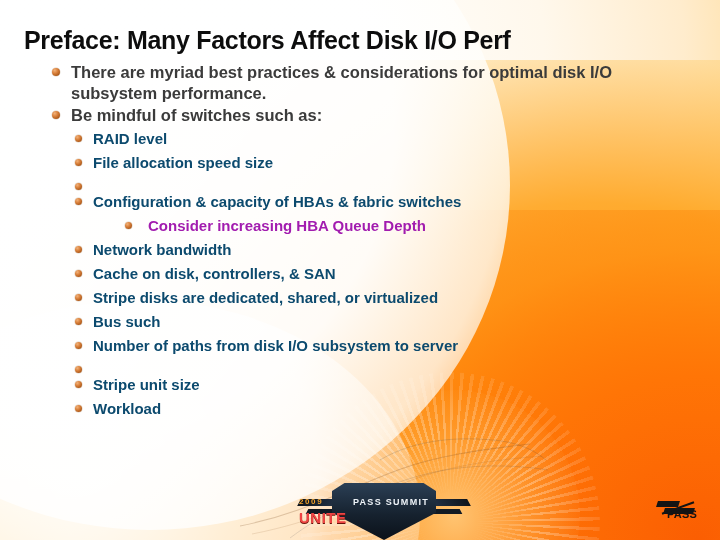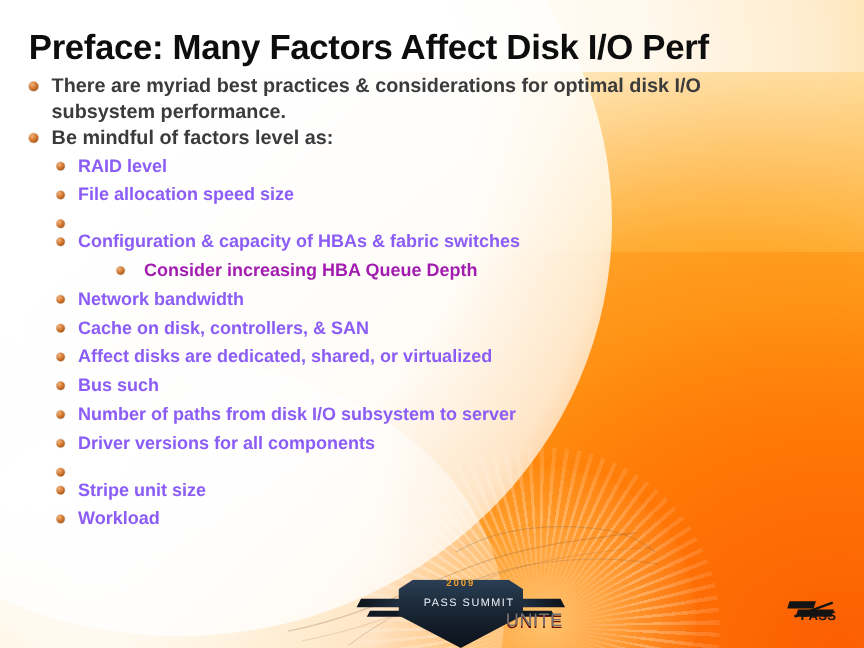--- a/index.html
+++ b/index.html
@@ -122,40 +122,41 @@
     pointer-events: none;
     opacity: 0.55;
   }
 
   
   .title {
     position: absolute;
     left: 24px;
     top: 26px;
     width: 672px;
-    font-size: 29px;
+    font-size: 25px;
     font-weight: bold;
     color: #0d0d0d;
     letter-spacing: -0.3px;
     line-height: 28px;
     white-space: nowrap;
   }
 
   
   .body {
     position: absolute;
     left: 0;
     top: 62px;
     width: 720px;
   }
   .row {
     position: relative;
     display: flex;
     align-items: flex-start;
     color: #3a3a3a;
+    padding-left: 28px;
   }
   .row .bullet {
     flex: 0 0 auto;
     border-radius: 50%;
     background:
       radial-gradient(circle at 34% 30%,
         #f2b27a 0%,
         #d9813c 38%,
         #b05c1c 72%,
         #8a4612 100%);
@@ -178,21 +179,21 @@
     height: 8px;
     margin: 6px 11px 0 24px;
   }
   .lvl1 .txt { white-space: normal; width: 600px; }
 
   
   .lvl2 {
     font-size: 15px;
     line-height: 24px;
     font-weight: bold;
-    color: #8b5cf6;
+    color: #0c4a6e;
   }
   .lvl2 .bullet {
     width: 7px;
     height: 7px;
     margin: 8px 11px 0 47px;
   }
 
   
   .lvl3 {
     font-size: 15px;
@@ -240,48 +241,47 @@
     top: 30px;
     width: 30px;
     height: 5px;
     background: #111a24;
   }
   .summit-logo .wing-l2 { left: 8px;  transform: skewX(-28deg); }
   .summit-logo .wing-r2 { right: 8px; transform: skewX(28deg); }
   .summit-logo .yr {
     position: absolute;
     left: 0; right: 0;
-    top: 2px;
-    text-align: center;
+    top: 18px;
     font-size: 8px;
     font-weight: bold;
     letter-spacing: 1.6px;
     color: #f0a02a;
     font-family: "Liberation Sans", sans-serif;
   }
   .summit-logo .ps {
     position: absolute;
     left: 0; right: 0;
     top: 18px;
     text-align: center;
     font-size: 9px;
-    font-weight: normal;
+    font-weight: bold;
     letter-spacing: 1.3px;
     color: #eef3f8;
     padding-left: 14px;
   }
   .summit-logo .un {
     position: absolute;
     left: 0; right: 0;
     top: 30px;
-    text-align: right;
+    text-align: left;
     font-size: 15px;
-    font-weight: normal;
+    font-weight: bold;
     letter-spacing: 0.5px;
-    color: #737373;
+    color: #ef4444;
     text-shadow: 0 1px 0 #6b1006;
   }
 
   
   .pass-logo {
     position: absolute;
     left: 655px;
     top: 500px;
     width: 42px;
     height: 30px;
@@ -334,21 +334,21 @@
 
   <div class="body">
 
     <div class="row lvl1">
       <span class="bullet"></span>
       <span class="txt">There are myriad best practices &amp; considerations for optimal disk I/O subsystem performance.</span>
     </div>
 
     <div class="row lvl1">
       <span class="bullet"></span>
-      <span class="txt">Be mindful of factors level as:</span>
+      <span class="txt">Be mindful of switches such as:</span>
     </div>
 
     <div class="row lvl2">
       <span class="bullet"></span>
       <span class="txt">RAID level</span>
     </div>
 
     <div class="row lvl2">
       <span class="bullet"></span>
       <span class="txt">File allocation speed size</span>
@@ -373,37 +373,33 @@
       <span class="txt">Network bandwidth</span>
     </div>
 
     <div class="row lvl2">
       <span class="bullet"></span>
       <span class="txt">Cache on disk, controllers, &amp; SAN</span>
     </div>
 
     <div class="row lvl2">
       <span class="bullet"></span>
-      <span class="txt">Affect disks are dedicated, shared, or virtualized</span>
+      <span class="txt">Stripe disks are dedicated, shared, or virtualized</span>
     </div>
 
     <div class="row lvl2">
       <span class="bullet"></span>
       <span class="txt">Bus such</span>
     </div>
 
     <div class="row lvl2">
       <span class="bullet"></span>
       <span class="txt">Number of paths from disk I/O subsystem to server</span>
     </div>
 
-    <div class="row lvl2">
-      <span class="bullet"></span>
-      <span class="txt">Driver versions for all components</span>
-    </div>
 
     <div class="row lvl2">
       <span class="bullet"></span>
     </div>
 
     <div class="row lvl2">
       <span class="bullet"></span>
       <span class="txt">Stripe unit size</span>
     </div>
 

